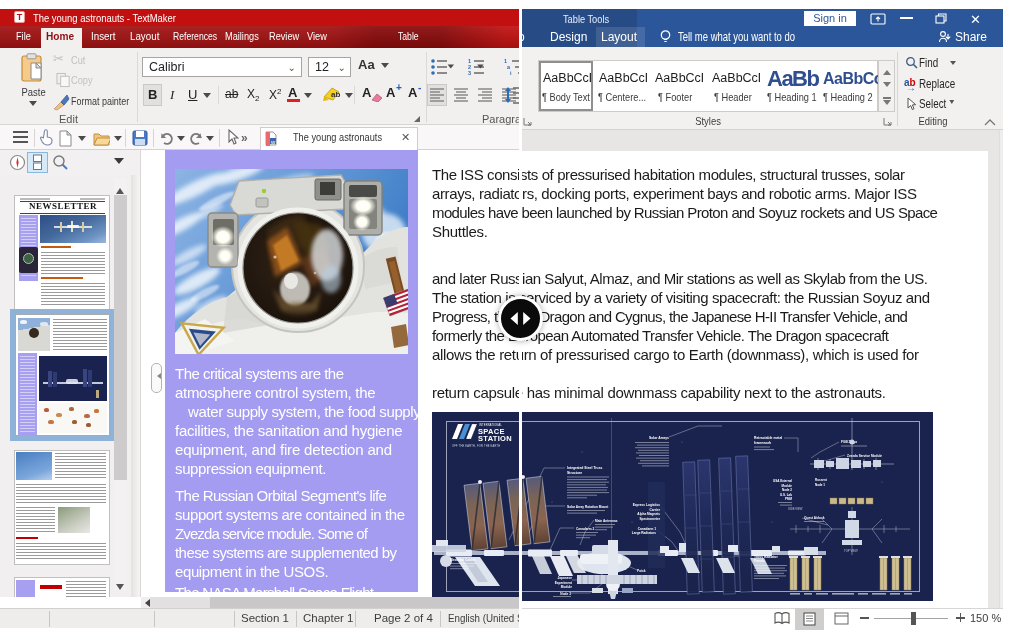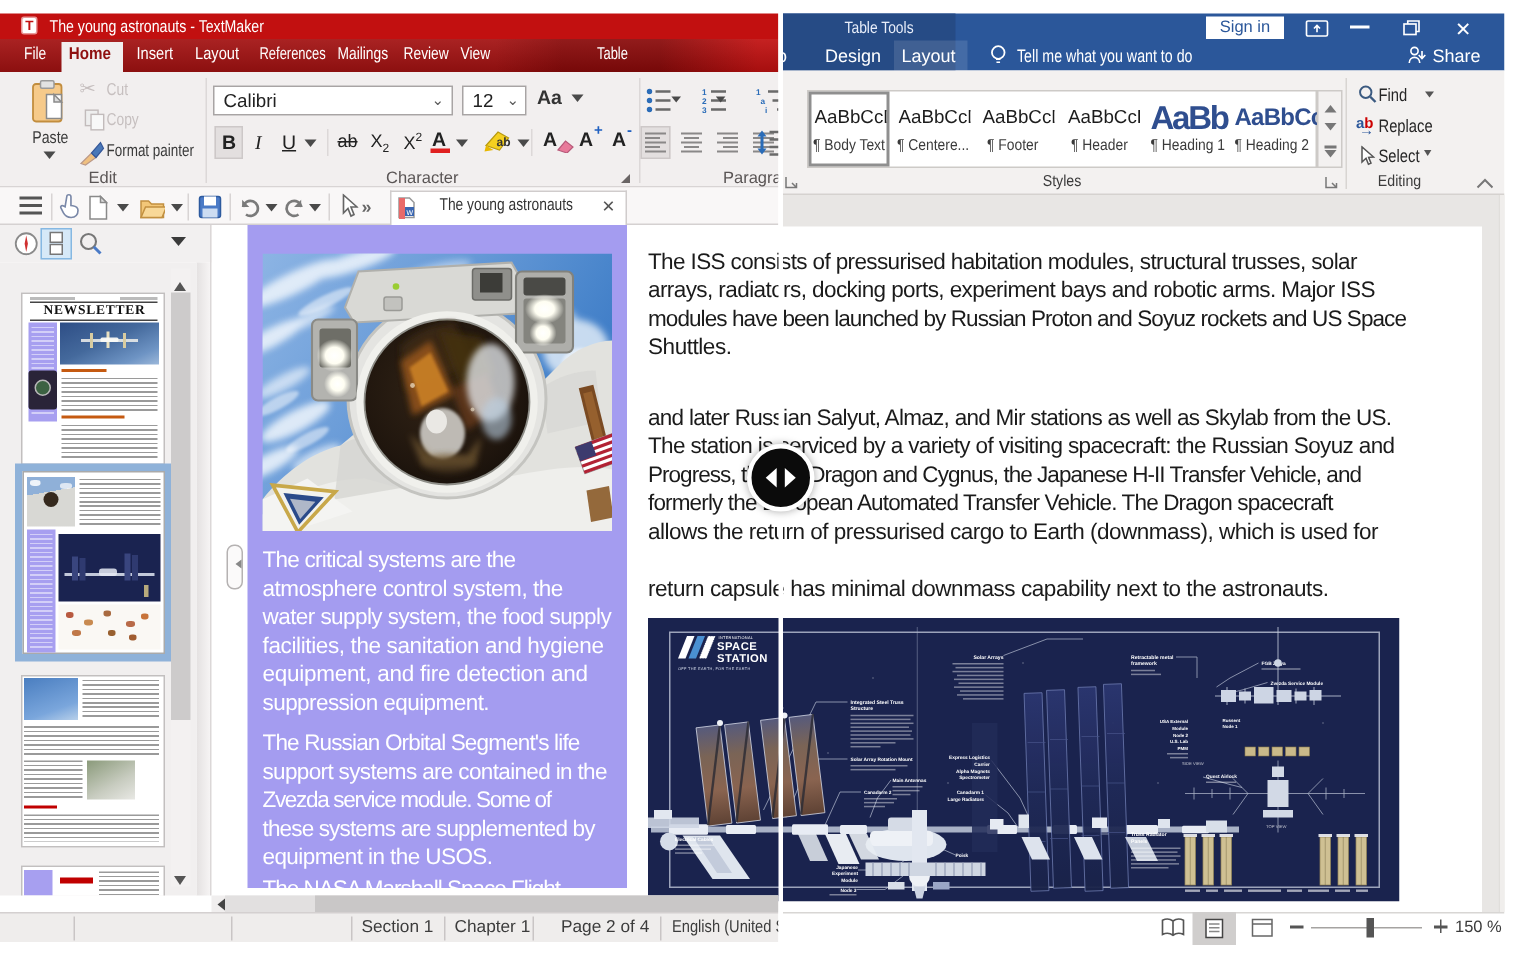--- a/index.html
+++ b/index.html
@@ -26,21 +26,21 @@
 
   <div class="a" style="left:141px;top:150px;width:378px;height:447px;background:#fff;"></div>
 
   <div class="a" style="left:522px;top:130px;width:481px;height:478px;background:#e8e6e4;"></div>
   <div class="a" style="left:500px;top:151px;width:488px;height:457px;background:#fff;"></div>
 
   <div class="a" id="purple" style="left:165px;top:150px;width:253px;height:442px;background:#a49cf0;overflow:hidden;">
     <div id="ptext" style="position:absolute;left:10px;top:0;width:253px;color:#fff;font-size:15px;">
       <div class="L wt" style="top:214px;letter-spacing:-0.502px;">The critical systems are the</div>
       <div class="L wt" style="top:233px;letter-spacing:-0.299px;text-align:right;">atmosphere control system, the</div>
-      <div class="L wt" style="top:252px;letter-spacing:-0.376px;">water supply system, the food supply</div>
+      <div class="L wt" style="top:252px;letter-spacing:-0.376px;margin-left:13px;">water supply system, the food supply</div>
       <div class="L wt" style="top:271px;letter-spacing:-0.249px;">facilities, the sanitation and hygiene</div>
       <div class="L wt" style="top:290px;letter-spacing:-0.174px;">equipment, and fire detection and</div>
       <div class="L wt" style="top:309px;letter-spacing:-0.375px;">suppression equipment.</div>
       <div class="L wt" style="top:336px;letter-spacing:-0.563px;">The Russian Orbital Segment's life</div>
       <div class="L wt" style="top:355px;letter-spacing:-0.433px;">support systems are contained in the</div>
       <div class="L wt" style="top:374px;letter-spacing:-0.877px;">Zvezda service module. Some of</div>
       <div class="L wt" style="top:393px;letter-spacing:-0.567px;">these systems are supplemented by</div>
       <div class="L wt" style="top:412px;letter-spacing:-0.384px;">equipment in the USOS.</div>
       <div class="L wt" style="top:433px;letter-spacing:-0.67px;">The NASA Marshall Space Flight</div>
     </div>
@@ -508,21 +508,20 @@
     <span style="position:absolute;left:307px;top:4px;white-space:nowrap;transform:scaleX(.8);transform-origin:left;">View</span>
     <span style="position:absolute;left:398px;top:4px;white-space:nowrap;transform:scaleX(.75);transform-origin:left;">Table</span>
   </div>
   <div class="a" style="left:41px;top:28px;width:41px;height:20px;background:#f2efef;"></div>
   <div class="a" style="left:45px;top:30px;width:34px;color:#8f1010;font-size:11.5px;font-weight:bold;text-align:center;transform:scaleX(.88);transform-origin:left;">Home</div>
 
   <div class="a" style="left:0;top:48px;width:519px;height:77px;background:#f2efef;border-bottom:1px solid #d8d4d4;"></div>
   <div class="a" style="left:137px;top:52px;width:1px;height:70px;background:#dcd8d8;"></div>
   <div class="a" style="left:426px;top:52px;width:1px;height:70px;background:#dcd8d8;"></div>
   <div class="a" style="left:0;top:113px;width:137px;text-align:center;color:#5a5555;font-size:11px;">Edit</div>
-  <div class="a" style="left:137px;top:113px;width:289px;text-align:center;color:#5a5555;font-size:11px;">Character</div>
   <div class="a" style="left:482px;top:113px;color:#5a5555;font-size:11px;">Paragraph</div>
   <div class="a" style="left:414px;top:116px;width:0;height:0;border-left:6px solid transparent;border-bottom:6px solid #6a6565;"></div>
 
   <svg class="a" style="left:20px;top:53px;" width="26" height="32" viewBox="0 0 26 32">
     <rect x="2" y="3" width="19" height="25" rx="2" fill="#f6ca8a" stroke="#c28d3e" stroke-width="1.2"></rect>
     <rect x="7" y="0.8" width="9" height="5" rx="1" fill="#e2e2e2" stroke="#9a9a9a"></rect>
     <path d="M11 10 h10 v16 h-10 z" fill="#fff" stroke="#8a8a8a"></path>
     <path d="M16 10 l5 5 h-5 z" fill="#dcdcdc" stroke="#8a8a8a"></path>
   </svg>
   <div class="a" style="left:19px;top:86px;width:28px;text-align:center;color:#3a3a3a;font-size:11.5px;transform:scaleX(.82);transform-origin:center;">Paste</div>

